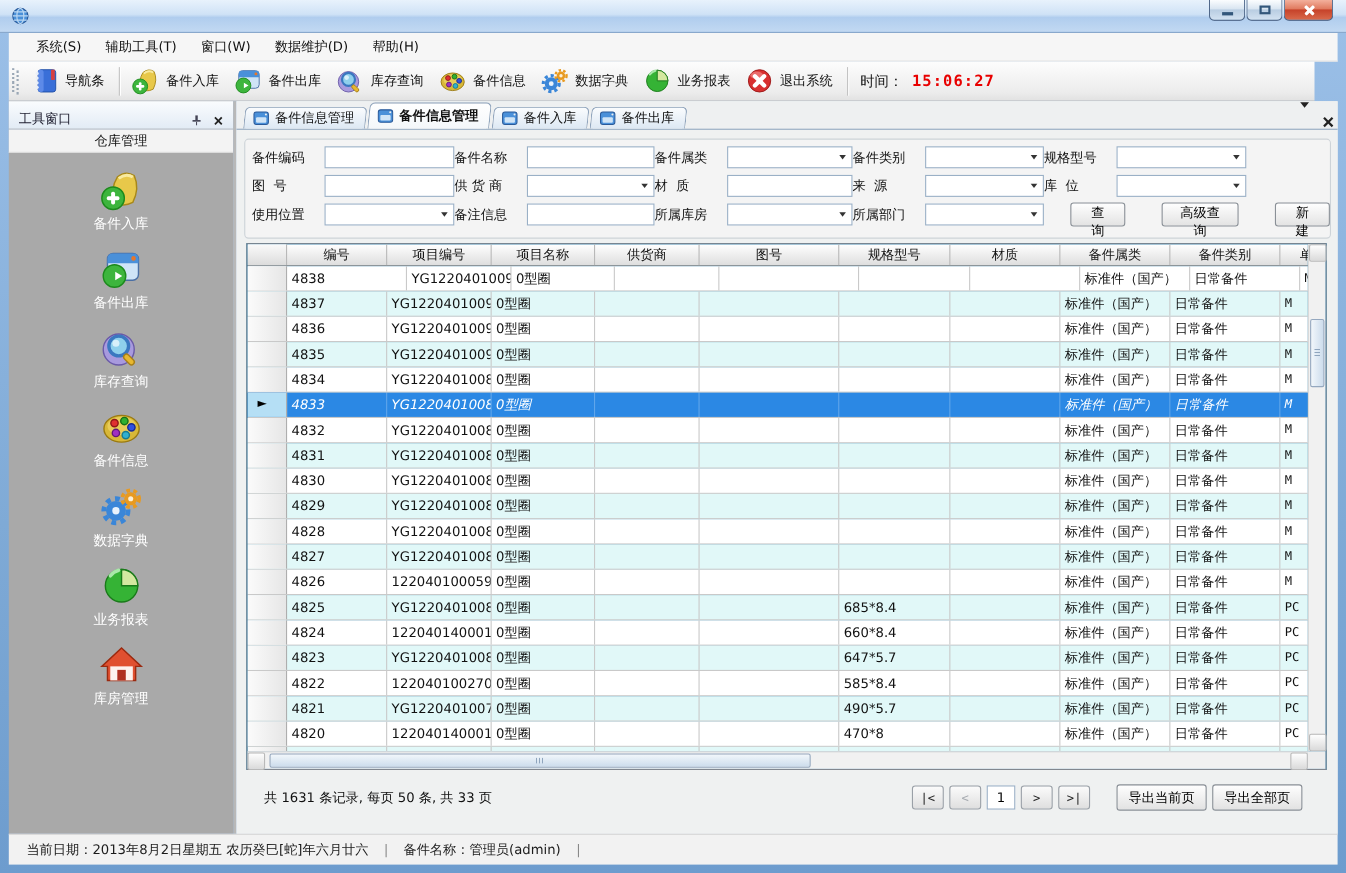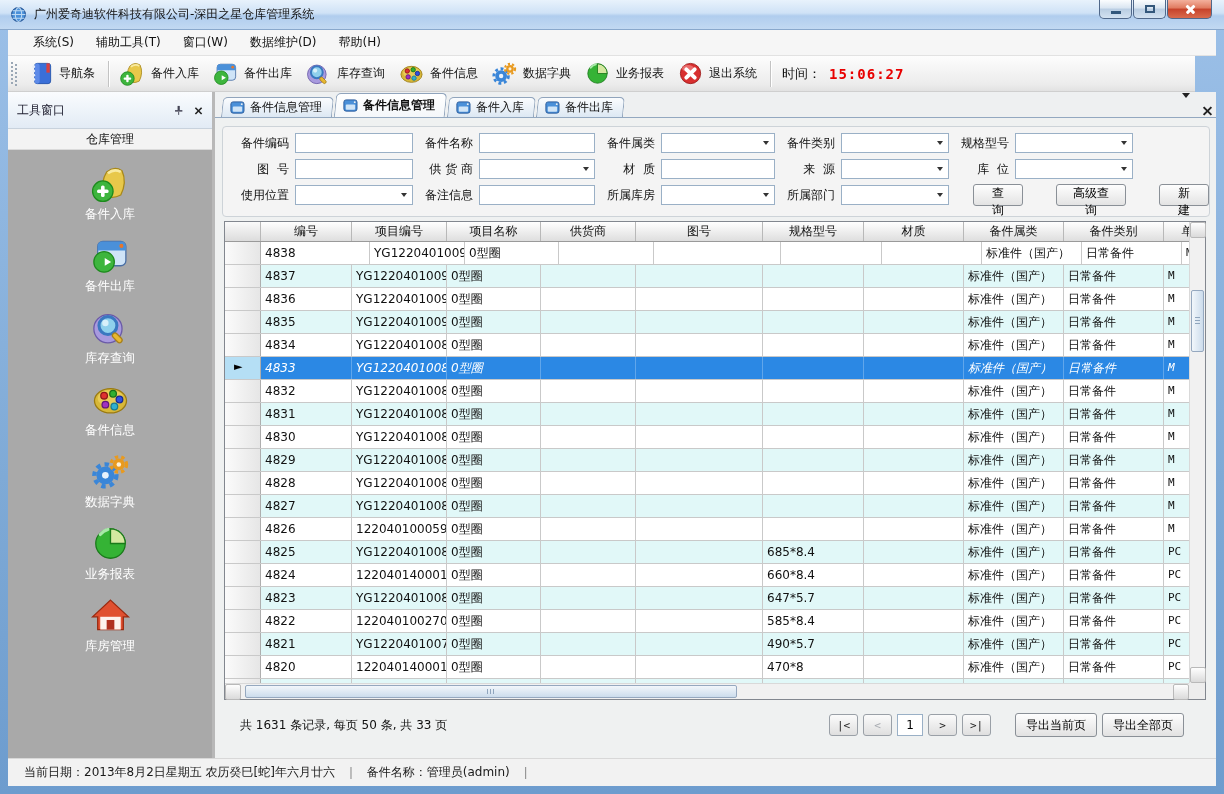--- a/index.html
+++ b/index.html
@@ -36,22 +36,22 @@
   .toolbar-items{display:flex;align-items:center;height:100%;}
   .tool-btn{display:flex;align-items:center;gap:5px;padding:3px 8px 3px 5px;border-radius:3px;cursor:default;}
   .tool-btn .icn{width:27px;height:27px;display:inline-flex;}
   .tool-sep{width:1px;height:26px;background:#c3c3c3;margin:0 5px;box-shadow:1px 0 0 #fff;}
   .tool-time{display:flex;align-items:center;gap:8px;margin-left:6px;font-size:13px;}
   .time-value{font-family:"DejaVu Sans Mono","Liberation Mono",monospace;font-weight:bold;font-size:14px;letter-spacing:1px;}
   
   .main{position:absolute;left:8px;top:92px;width:1208px;height:666px;display:flex;}
   
   .sidebar{width:204px;height:100%;background:#a9a9a9;display:flex;flex-direction:column;flex:none;}
-  .sidebar-titlebar{height:37px;background:linear-gradient(180deg,#fafcfe,#e2ebf5);border-bottom:1px solid #c8d2dd;
-    display:flex;align-items:center;padding:0 6px 0 9px;color:#223;}
+  .sidebar-titlebar{height:26px;background:linear-gradient(180deg,#fafcfe,#e2ebf5);border-bottom:1px solid #c8d2dd;
+    display:flex;align-items:flex-end;padding:0 6px 0 9px;color:#223;}
   .sidebar-titlebar .spring{flex:1;}
   .sb-tool{width:16px;height:16px;display:inline-flex;align-items:center;justify-content:center;margin-left:4px;color:#445;}
   .sidebar-group{height:21px;background:#f3f3f3;border-bottom:1px solid #dadada;text-align:center;line-height:21px;color:#111;}
   .sidebar-items{flex:1;display:flex;flex-direction:column;align-items:center;padding-top:13px;}
   .side-item{display:flex;flex-direction:column;align-items:center;margin-bottom:12px;cursor:default;}
   .side-item .icn{width:41px;height:41px;display:inline-flex;}
   .side-label{color:#fff;margin-top:2px;font-size:12.5px;}
   .splitter{width:3px;background:#b8b8b8;flex:none;}
   
   .content{flex:1;display:flex;flex-direction:column;background:#eef0f1;}
@@ -67,21 +67,21 @@
   .x-glyph{position:relative;width:11px;height:11px;}
   .x-glyph:before,.x-glyph:after{content:"";position:absolute;left:0;top:4.5px;width:11px;height:2px;background:#222;}
   .x-glyph:before{transform:rotate(45deg);}
   .x-glyph:after{transform:rotate(-45deg);}
   .panel{flex:1;border-top:1px solid #93a8c0;position:relative;background:#eff1f1;}
   
   .search-box{position:absolute;left:7px;top:8px;width:988px;height:91px;background:#f4f4f4;
     border:1px solid #cdd3d8;border-radius:4px;padding:3px 0 0 6px;}
   .search-row{display:flex;align-items:center;height:26px;}
   .sf{display:flex;align-items:center;}
-  .sf-label{width:60px;text-align:right;margin-right:6px;white-space:pre;color:#111;}
+  .sf-label{width:60px;text-align:left;margin-right:6px;white-space:pre;color:#111;}
   .ctl{height:20px;border:1px solid #9ab0c6;background:#fff;position:relative;display:flex;align-items:center;}
   .ctl input{border:none;outline:none;width:100%;height:100%;font:inherit;padding:0 3px;background:transparent;}
   .ctl .sel-arrow{position:absolute;right:5px;top:7px;width:0;height:0;border:3.6px solid transparent;border-top:4.6px solid #333;}
   .w1{width:118px}.w2{width:116px}.w3{width:114px}.w4{width:108px}.w5{width:118px}
   .form-buttons{display:flex;gap:33px;margin-left:24px;}
   .form-btn{height:22px;border:1px solid #8a9097;border-radius:3px;background:linear-gradient(180deg,#fefefe,#e3e3e3);
     font:inherit;padding:0 14px;cursor:default;}
   
   .grid{position:absolute;left:9px;top:103px;width:982px;height:479px;border:1px solid #82878f;background:#0369a1;}
   .grid-inner{position:absolute;left:0;top:0;right:16px;bottom:16px;overflow:hidden;}
@@ -138,21 +138,20 @@
 <div class="screen">
 
   <div class="titlebar">
     <span class="app-icon icn">
       <svg viewBox="0 0 32 32">
           <circle cx="16" cy="16" r="13" fill="#4a90d9" stroke="#2a5a9a" stroke-width="2"></circle>
           <ellipse cx="16" cy="16" rx="6" ry="13" fill="none" stroke="#bcd8f2" stroke-width="2"></ellipse>
           <path d="M3 16 h26 M5 9 h22 M5 23 h22" stroke="#bcd8f2" stroke-width="2" fill="none"></path>
         </svg>
     </span>
-    <span class="title-text">广州爱奇迪软件科技有限公司-深田之星仓库管理系统</span>
     <div class="win-controls">
       <div class="win-btn">
           <span class="glyph-min"></span>
         </div>
       <div class="win-btn">
           <span class="glyph-max"></span>
         </div>
       <div class="win-btn close">
           <span class="glyph-close"></span>
         </div>

